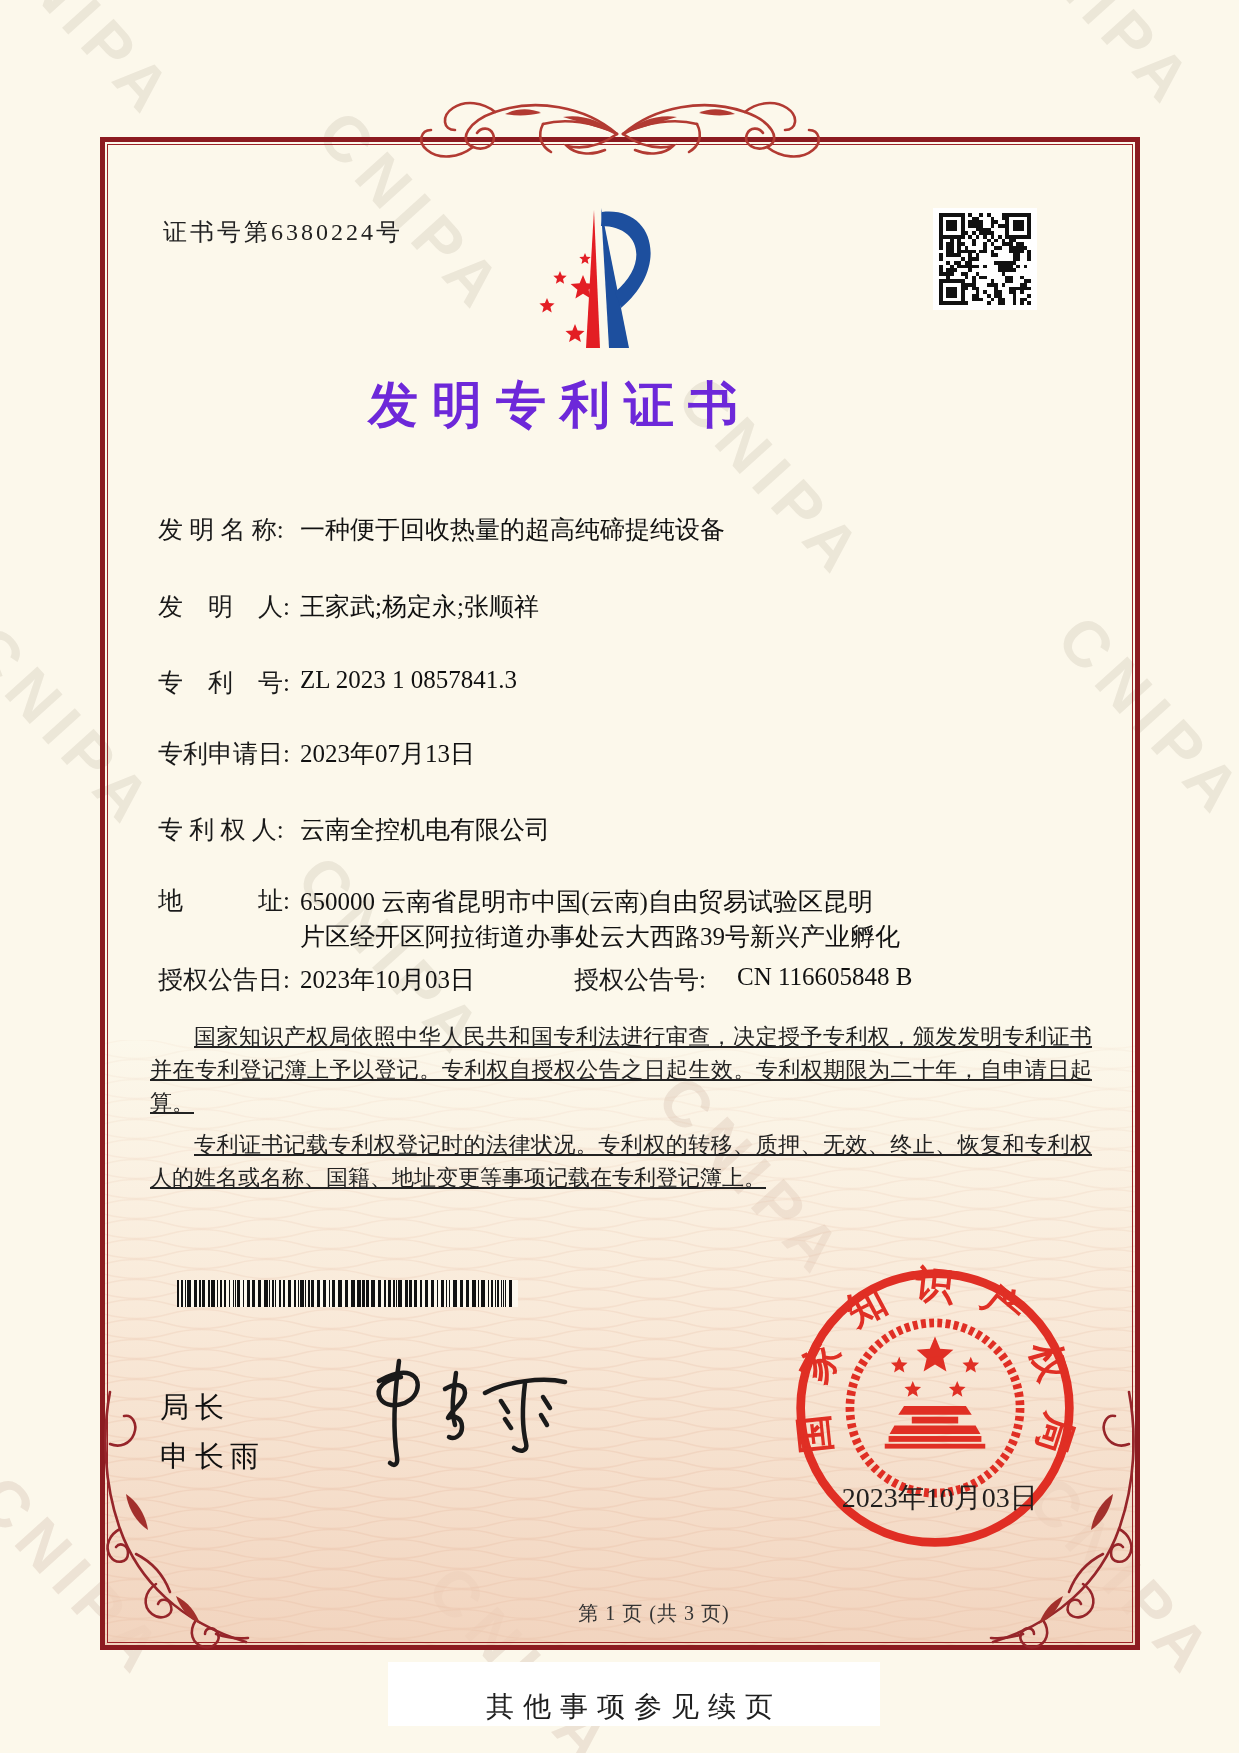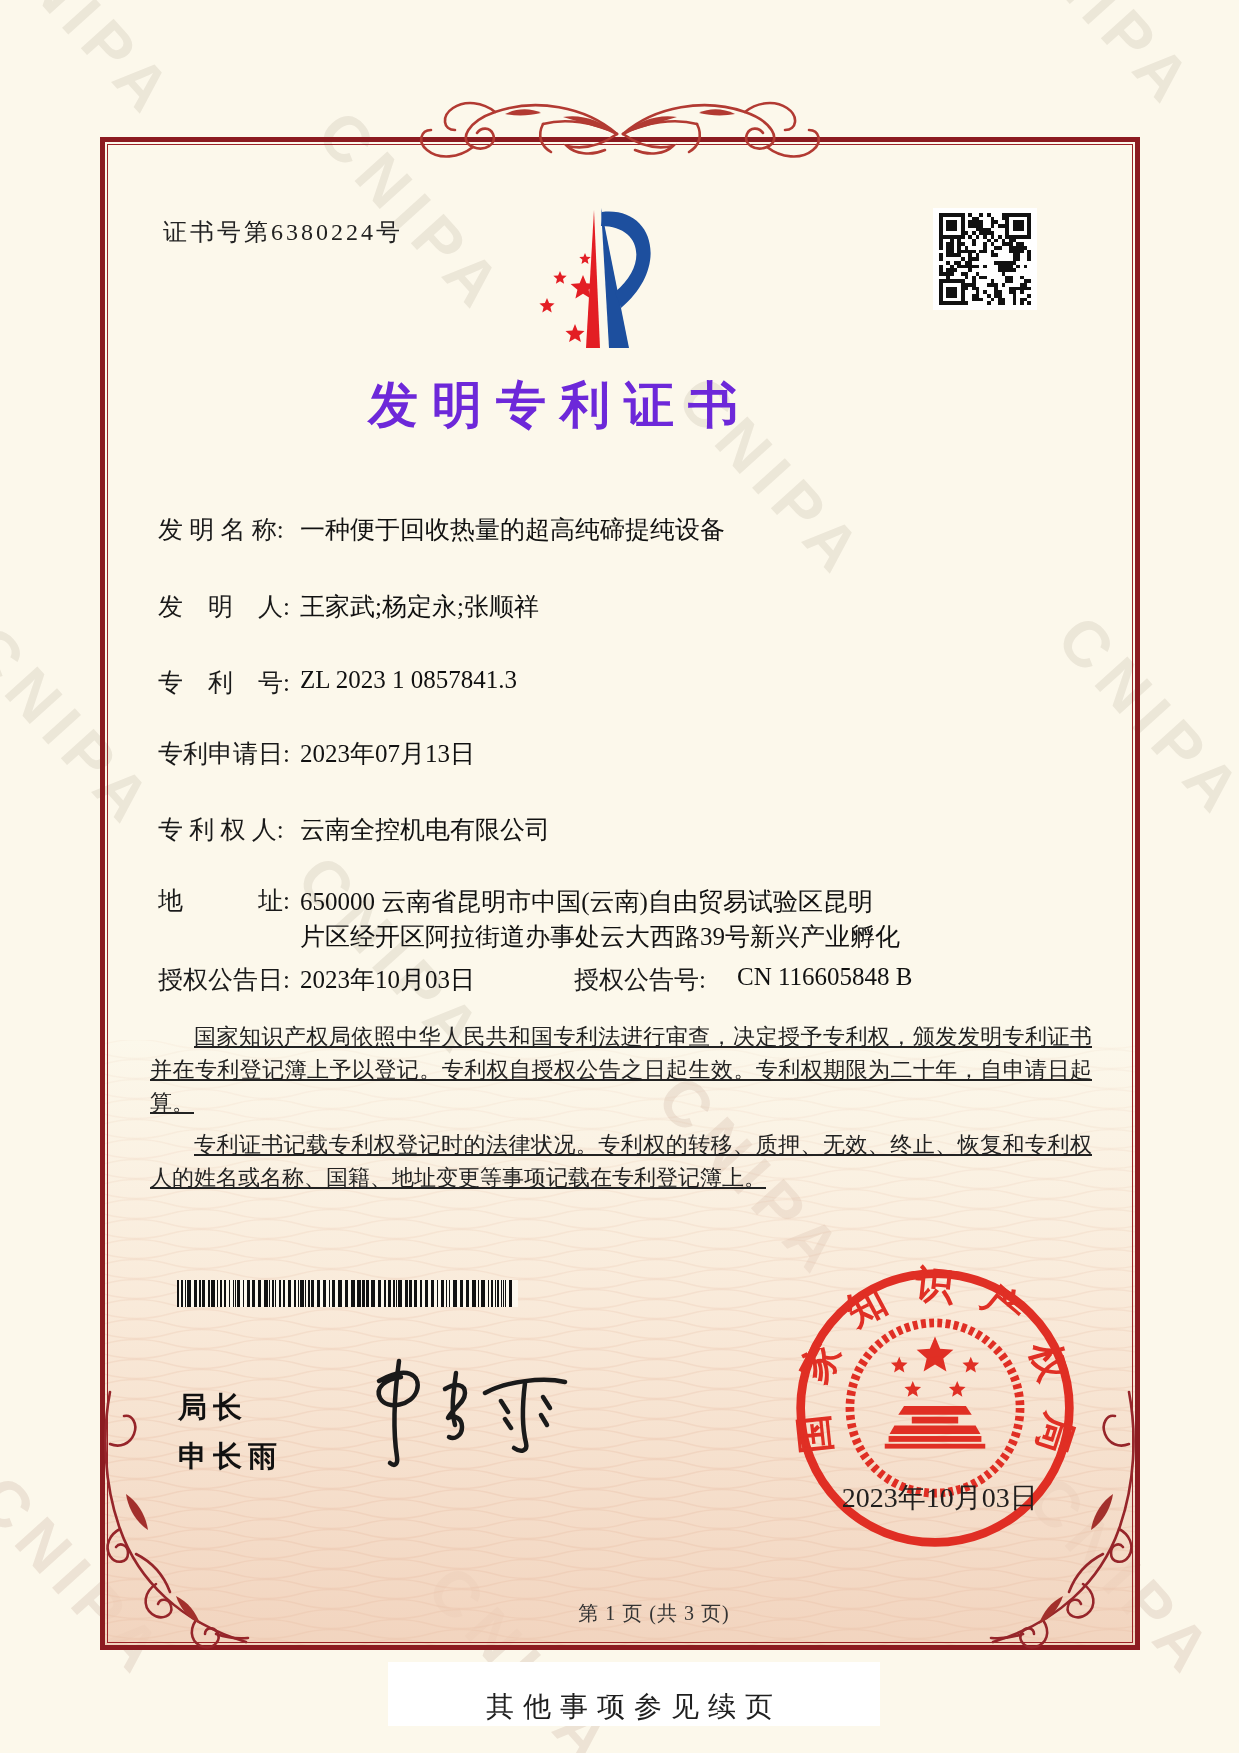--- a/index.html
+++ b/index.html
@@ -44,22 +44,22 @@
   .row .val2{position:absolute;left:579px;top:0;white-space:nowrap;color:#111;}
   .addr-val{position:absolute;left:142px;top:0;width:780px;line-height:35px;color:#111;}
 
   .paras{position:absolute;left:150px;top:1020px;width:942px;font-size:22px;line-height:33px;
          text-align:justify;color:#222;}
   .paras p{margin:0 0 9px 0;text-indent:2em;text-decoration:underline;}
 
   .barcode{position:absolute;left:177px;top:1280px;width:341px;height:27px;
            background:rgba(253,250,240,0.9);}
 
-  .signer{position:absolute;left:178px;font-family:"Liberation Sans","DejaVu Sans",sans-serif;
-          font-weight:bold;font-size:29px;color:#111;letter-spacing:6px;}
+  .signer{position:absolute;left:160px;font-family:"Liberation Sans","DejaVu Sans",sans-serif;
+          font-weight:normal;font-size:29px;color:#111;letter-spacing:6px;}
   .signer.role{top:1388px;}
   .signer.name{top:1437px;}
 
   .signature{position:absolute;left:355px;top:1345px;width:240px;height:130px;}
 
   .seal{position:absolute;left:790px;top:1263px;width:290px;height:290px;opacity:0.94;}
 
   .page-footer{position:absolute;left:100px;top:1600px;width:1108px;text-align:center;
                font-size:20px;color:#333;letter-spacing:1px;}
 

